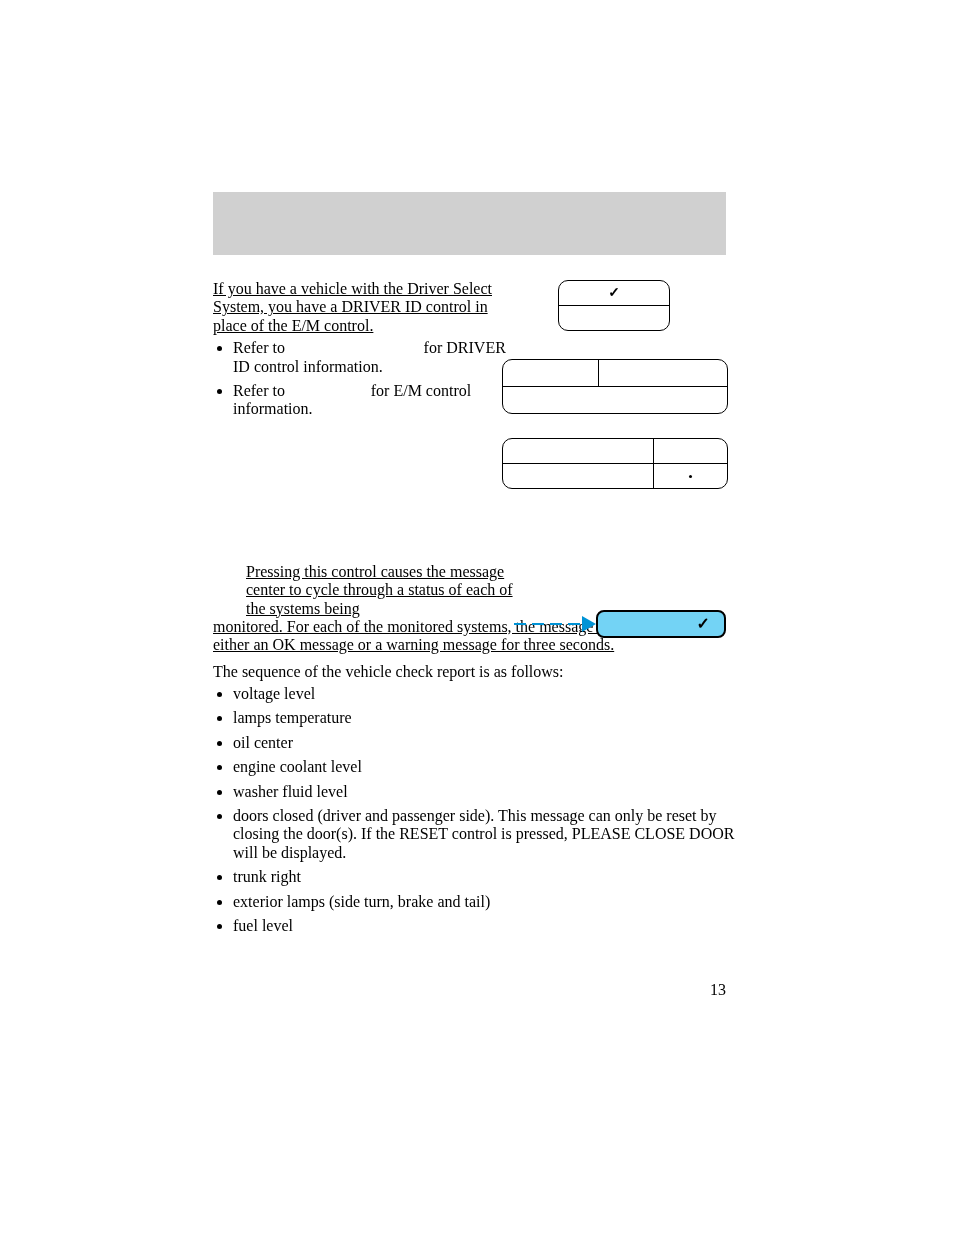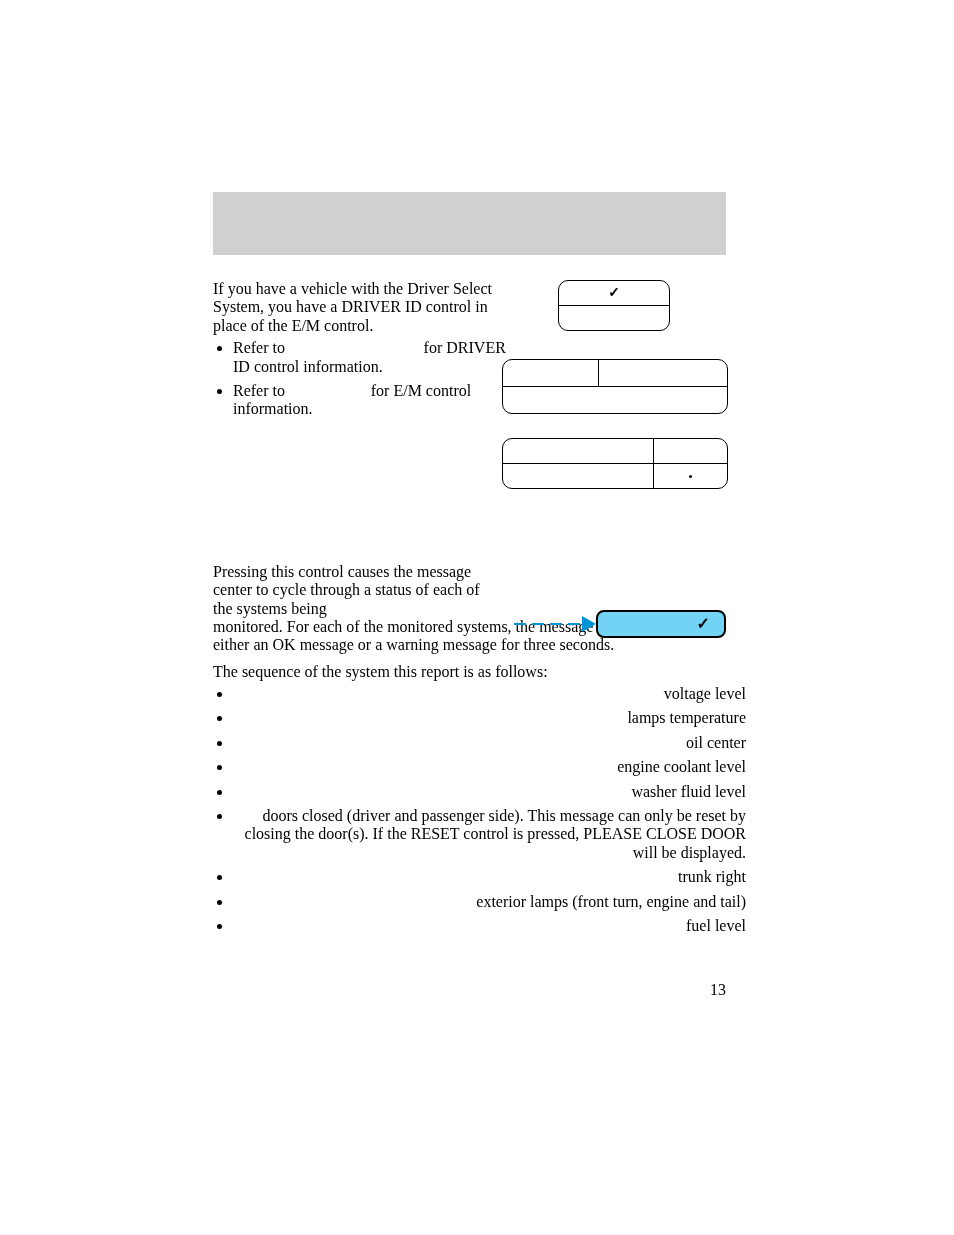--- a/index.html
+++ b/index.html
@@ -156,24 +156,26 @@
     padding-right: 14px;
     box-sizing: border-box;
   }
   .status-box .check {
     font-size: 16px;
     font-weight: bold;
   }
 
   .wrap-p {
     margin: 0;
+    text-decoration: underline;
   }
   .wrap-p .short {
     display: block;
     width: 280px;
+    margin-left: 33px;
   }
   .white-text {
     color: #fff;
   }
   .outer-box1 {
     border: 1.5px solid #000;
     border-radius: 10px;
     width: 110px;
     margin-left: auto;
     margin-right: auto;
@@ -250,29 +252,29 @@
         <span class="check">✓</span>
       </div>
     </div>
 
     <div class="section-gap"></div>
     <p class="wrap-p">
       <span class="short">Pressing this control causes the message center to cycle through a status of each of the systems being</span>
       <span>monitored. For each of the monitored systems, the message center will indicate either an OK message or a warning message for three seconds.</span>
     </p>
 
-    <p class="full-width-p">The sequence of the system this report is as follows:</p>
-
-    <ul class="bullet-list" style="width:100%;text-align:right;">
+    <p class="full-width-p">The sequence of the vehicle check report is as follows:</p>
+
+    <ul class="bullet-list" style="width:100%;">
       <li>voltage level</li>
       <li>lamps temperature</li>
       <li>oil center</li>
       <li>engine coolant level</li>
       <li>washer fluid level</li>
       <li>doors closed (driver and passenger side). This message can only be reset by closing the door(s). If the RESET control is pressed, PLEASE CLOSE DOOR will be displayed.</li>
       <li>trunk right</li>
-      <li>exterior lamps (front turn, engine and tail)</li>
+      <li>exterior lamps (side turn, brake and tail)</li>
       <li>fuel level</li>
     </ul>
 
     <div class="page-number">13</div>
   </div>
 </div>
 
 </body></html>

